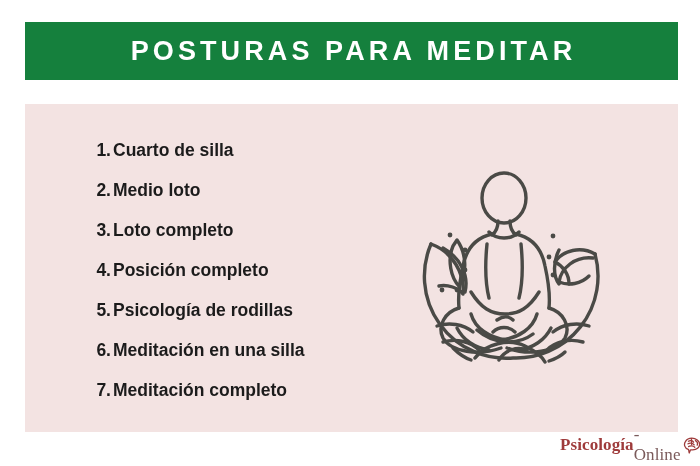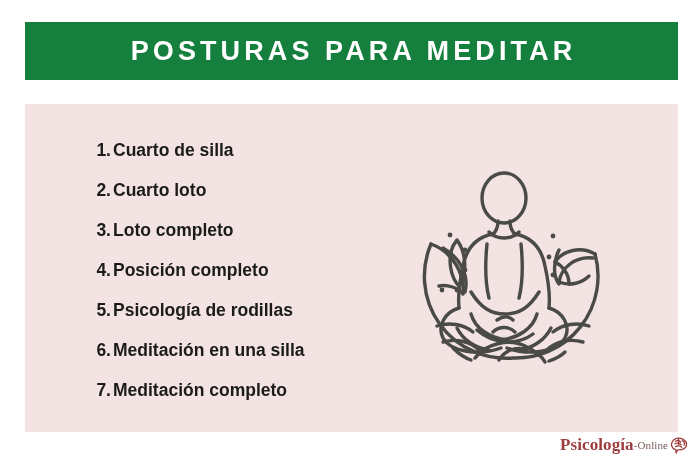--- a/index.html
+++ b/index.html
@@ -113,21 +113,21 @@
   }
   .logo-brand {
     font-family: "Liberation Serif", serif;
     font-size: 17px;
     font-weight: bold;
     color: #9e3b3b;
     letter-spacing: 0.1px;
   }
   .logo-suffix {
     font-family: "Liberation Serif", serif;
-    font-size: 11px;
+    font-size: 17px;
     font-weight: normal;
     color: #7a5a5a;
     letter-spacing: 0.1px;
   }
   .logo-icon {
     margin-left: 1px;
     display: inline-flex;
     align-items: center;
   }
 </style>
@@ -142,21 +142,21 @@
 
   <div class="panel">
 
     <ol class="list">
       <li class="list-item">
         <span class="item-num">1.</span>
         <span class="item-label">Cuarto de silla</span>
       </li>
       <li class="list-item">
         <span class="item-num">2.</span>
-        <span class="item-label">Cuarto loto</span>
+        <span class="item-label">Medio loto</span>
       </li>
       <li class="list-item">
         <span class="item-num">3.</span>
         <span class="item-label">Loto completo</span>
       </li>
       <li class="list-item">
         <span class="item-num">4.</span>
         <span class="item-label">Posición completo</span>
       </li>
       <li class="list-item">

